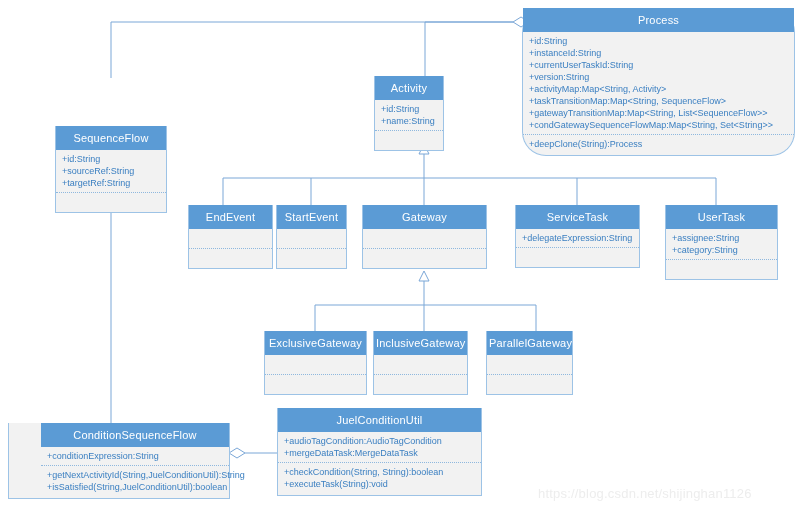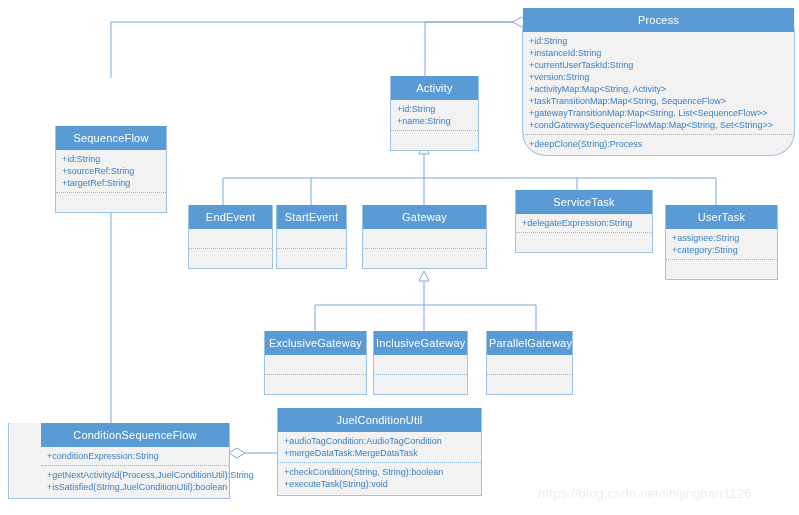--- a/index.html
+++ b/index.html
@@ -140,21 +140,21 @@
   <div class="uml-class" style="left:55px; top:78px; width:112px;margin-top:48px;">
     <div class="uml-title">SequenceFlow</div>
     <div class="uml-section attrs">
       <div class="uml-row">+id:String</div>
       <div class="uml-row">+sourceRef:String</div>
       <div class="uml-row">+targetRef:String</div>
     </div>
     <div class="uml-section empty ops"></div>
   </div>
 
-  <div class="uml-class" style="left:390px; top:76px; width:89px;">
+  <div class="uml-class" style="left:374px; top:76px; width:70px;">
     <div class="uml-title">Activity</div>
     <div class="uml-section attrs">
       <div class="uml-row">+id:String</div>
       <div class="uml-row">+name:String</div>
     </div>
     <div class="uml-section empty ops"></div>
   </div>
 
   <div class="uml-class" style="left:188px; top:205px; width:85px;">
     <div class="uml-title">EndEvent</div>
@@ -167,21 +167,21 @@
     <div class="uml-section attrs empty"></div>
     <div class="uml-section empty ops"></div>
   </div>
 
   <div class="uml-class" style="left:362px; top:205px; width:125px;">
     <div class="uml-title">Gateway</div>
     <div class="uml-section attrs empty"></div>
     <div class="uml-section empty ops"></div>
   </div>
 
-  <div class="uml-class" style="left:515px; top:190px; width:138px;">
+  <div class="uml-class" style="left:515px; top:205px; width:125px;">
     <div class="uml-title">ServiceTask</div>
     <div class="uml-section attrs">
       <div class="uml-row">+delegateExpression:String</div>
     </div>
     <div class="uml-section empty ops"></div>
   </div>
 
   <div class="uml-class" style="left:665px; top:205px; width:113px;">
     <div class="uml-title">UserTask</div>
     <div class="uml-section attrs">
@@ -208,21 +208,21 @@
     <div class="uml-section attrs empty"></div>
     <div class="uml-section empty ops"></div>
   </div>
 
   <div class="uml-class" style="left:8px; top:423px; width:222px;padding-left:32px;">
     <div class="uml-title">ConditionSequenceFlow</div>
     <div class="uml-section attrs">
       <div class="uml-row">+conditionExpression:String</div>
     </div>
     <div class="uml-section ops">
-      <div class="uml-row">+getNextActivityId(Process,JuelConditionUtil):String</div>
+      <div class="uml-row">+getNextActivityId(String,JuelConditionUtil):String</div>
       <div class="uml-row">+isSatisfied(String,JuelConditionUtil):boolean</div>
     </div>
   </div>
 
   <div class="uml-class" style="left:277px; top:408px; width:205px;">
     <div class="uml-title">JuelConditionUtil</div>
     <div class="uml-section attrs">
       <div class="uml-row">+audioTagCondition:AudioTagCondition</div>
       <div class="uml-row">+mergeDataTask:MergeDataTask</div>
     </div>

